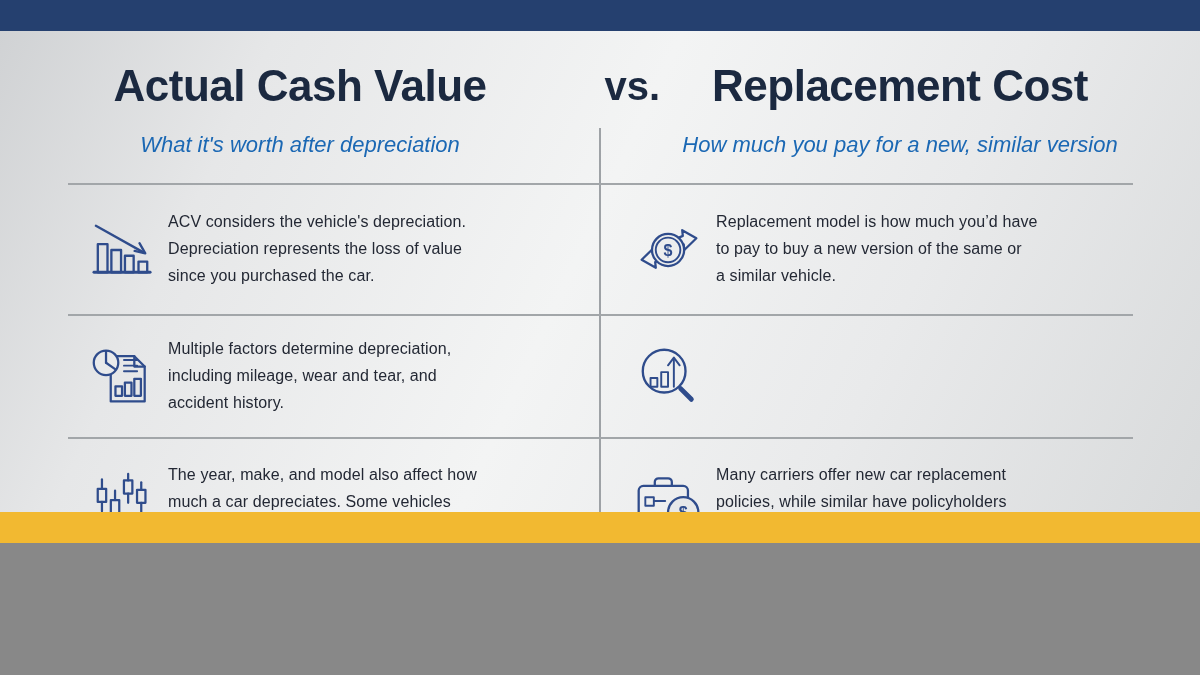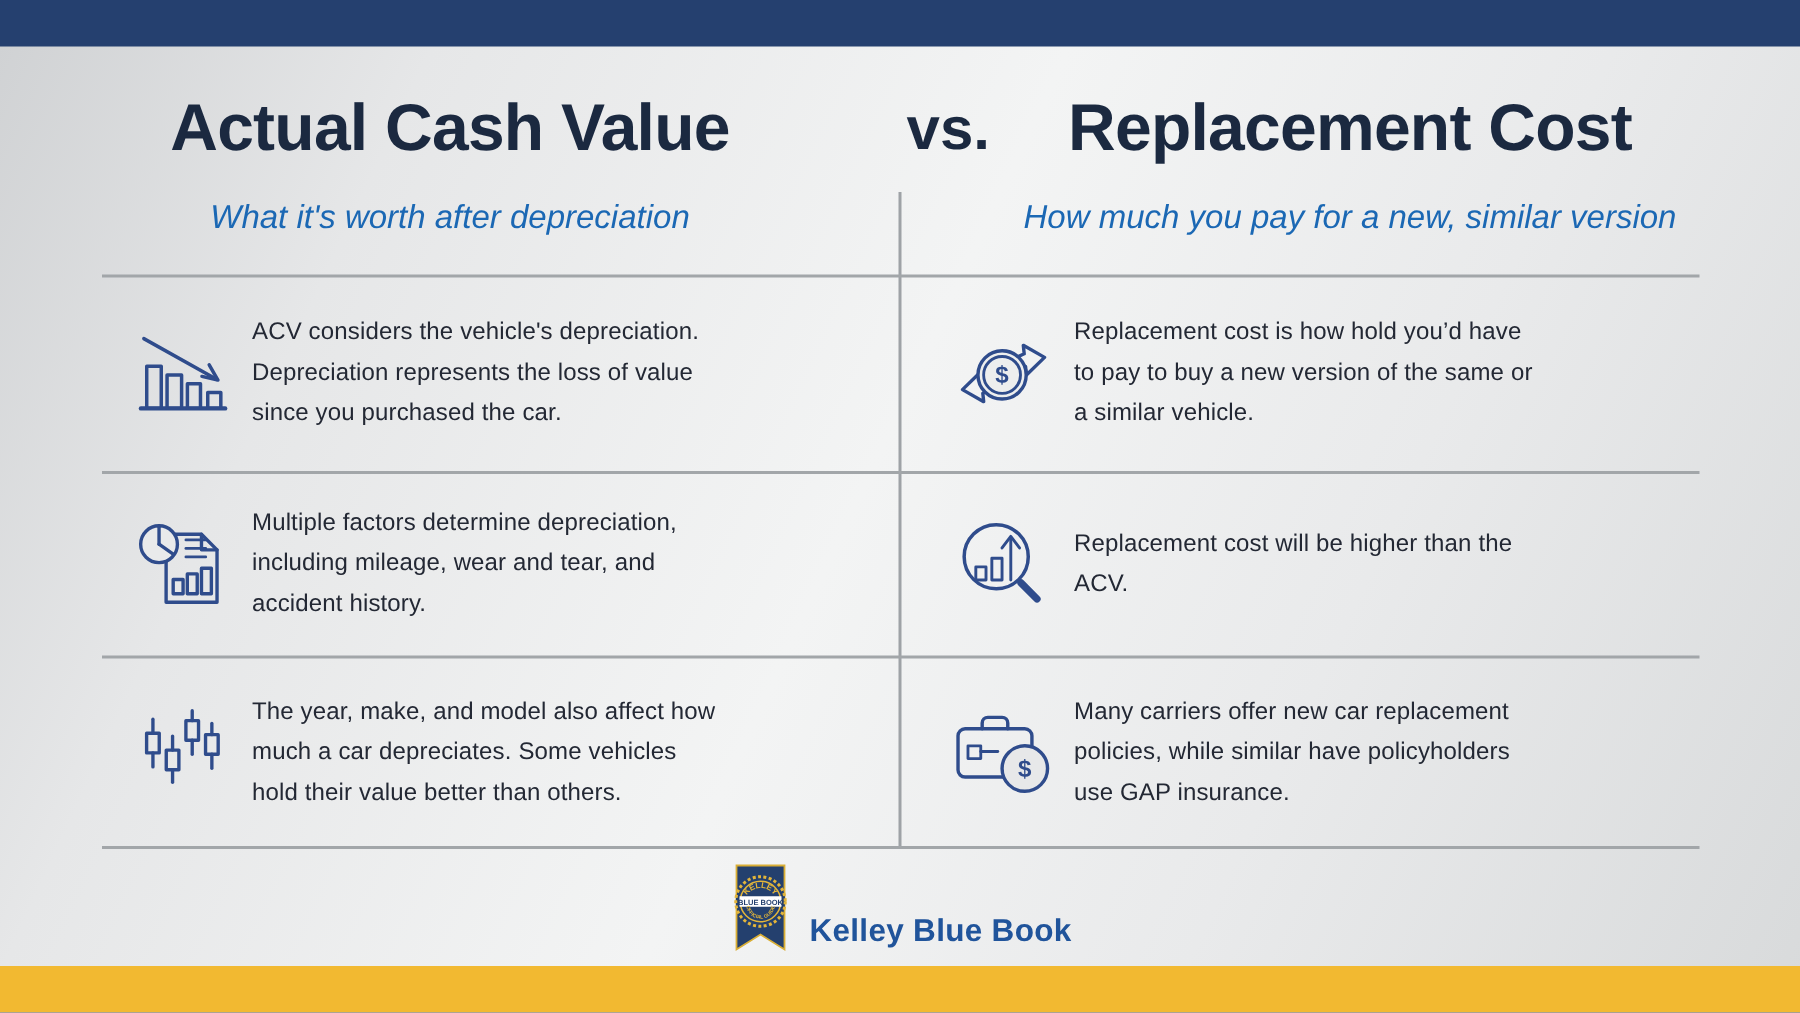--- a/index.html
+++ b/index.html
@@ -1,17 +1,17 @@
 <!DOCTYPE html>
 <html><head>
 <meta charset="utf-8">
 <style>
   html,body{margin:0;padding:0;background:#888;}
   .canvas{
-    position:relative;width:1200px;height:675px;overflow:hidden;
+    position:relative;width:1200px;height:543px;overflow:hidden;
     font-family:"Liberation Sans", sans-serif;
     background:linear-gradient(115deg,#cfd1d3 0%,#e6e7e8 20%,#f3f4f4 48%,#e9eaeb 72%,#d8dadb 100%);
   }
   .top-bar{position:absolute;left:0;top:0;width:1200px;height:31px;background:#25406F;}
   .bottom-bar{position:absolute;left:0;bottom:0;width:1200px;height:31px;background:#F2B931;}
 
   .title-row{position:absolute;top:60px;left:0;width:1200px;height:52px;}
   .title{
     position:absolute;top:0;height:52px;line-height:52px;text-align:center;
     font-size:44px;font-weight:bold;color:#1B2940;letter-spacing:-0.5px;
@@ -141,38 +141,36 @@
   <div class="row row-right r1">
     <div class="icon-cell">
       <svg width="70" height="70" viewBox="0 0 74 74">
         <path class="ic" d="M40 27 L52 23 V17 L66 27 L52 38 V32 L44 34" transform="rotate(-6 53 27)"></path>
         <path class="ic" d="M34 47 L22 51 V57 L8 47 L22 36 V42 L30 40" transform="rotate(-6 21 47)"></path>
         <circle class="ic" cx="36" cy="38" r="17" style="fill:#edeeee"></circle>
         <circle class="ic" cx="36" cy="38" r="13" style="stroke-width:2"></circle>
         <text class="ic-dollar" x="36" y="44" font-size="17" text-anchor="middle">$</text>
       </svg>
     </div>
-    <div class="row-text">Replacement cost is how hold you’d have
+    <div class="row-text">Replacement model is how much you’d have
 to pay to buy a new version of the same or
 a similar vehicle.</div>
   </div>
 
   <div class="row row-right r2">
     <div class="icon-cell">
       <svg width="68" height="68" viewBox="0 0 70 70">
         <circle class="ic" cx="30" cy="30" r="22"></circle>
         <line class="ic" x1="47" y1="48" x2="58" y2="59" style="stroke-width:5"></line>
         <rect class="ic" x="16" y="37" width="7" height="9" style="stroke-width:2"></rect>
         <rect class="ic" x="27" y="31" width="7" height="15" style="stroke-width:2"></rect>
         <line class="ic" x1="40" y1="46" x2="40" y2="17" style="stroke-width:2"></line>
         <path class="ic" d="M34 24 L40 16 L46 24" style="stroke-width:2"></path>
       </svg>
     </div>
-    <div class="row-text">Replacement cost will be higher than the
-ACV.</div>
   </div>
 
   <div class="row row-right r3">
     <div class="icon-cell">
       <svg width="72" height="64" viewBox="0 0 76 66">
         <path class="ic" d="M23 17 V13 a4 4 0 0 1 4 -4 h10 a4 4 0 0 1 4 4 V17"></path>
         <rect class="ic" x="6" y="17" width="52" height="34" rx="5"></rect>
         <rect class="ic" x="13" y="29" width="9" height="9" style="stroke-width:2"></rect>
         <line class="ic" x1="22" y1="33" x2="34" y2="33" style="stroke-width:2"></line>
         <circle class="ic" cx="53" cy="45" r="16" style="fill:#e7e8e9"></circle>

